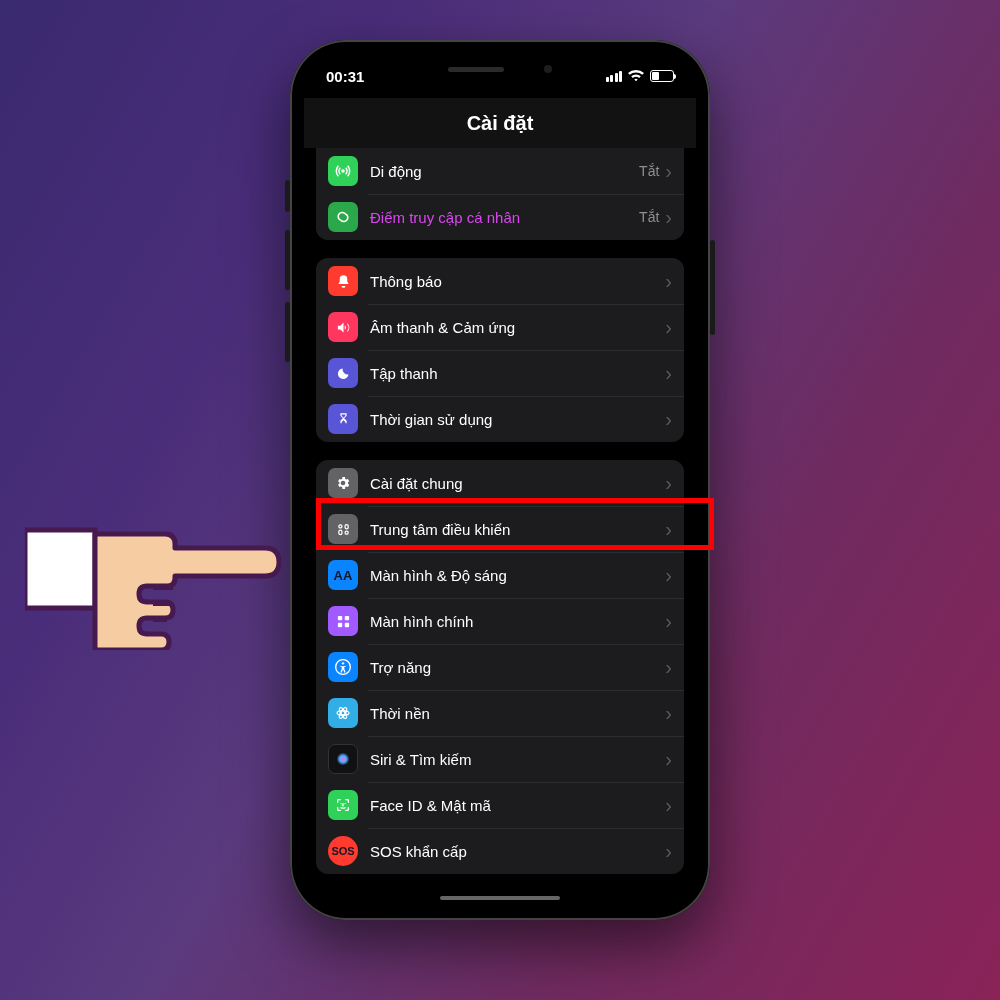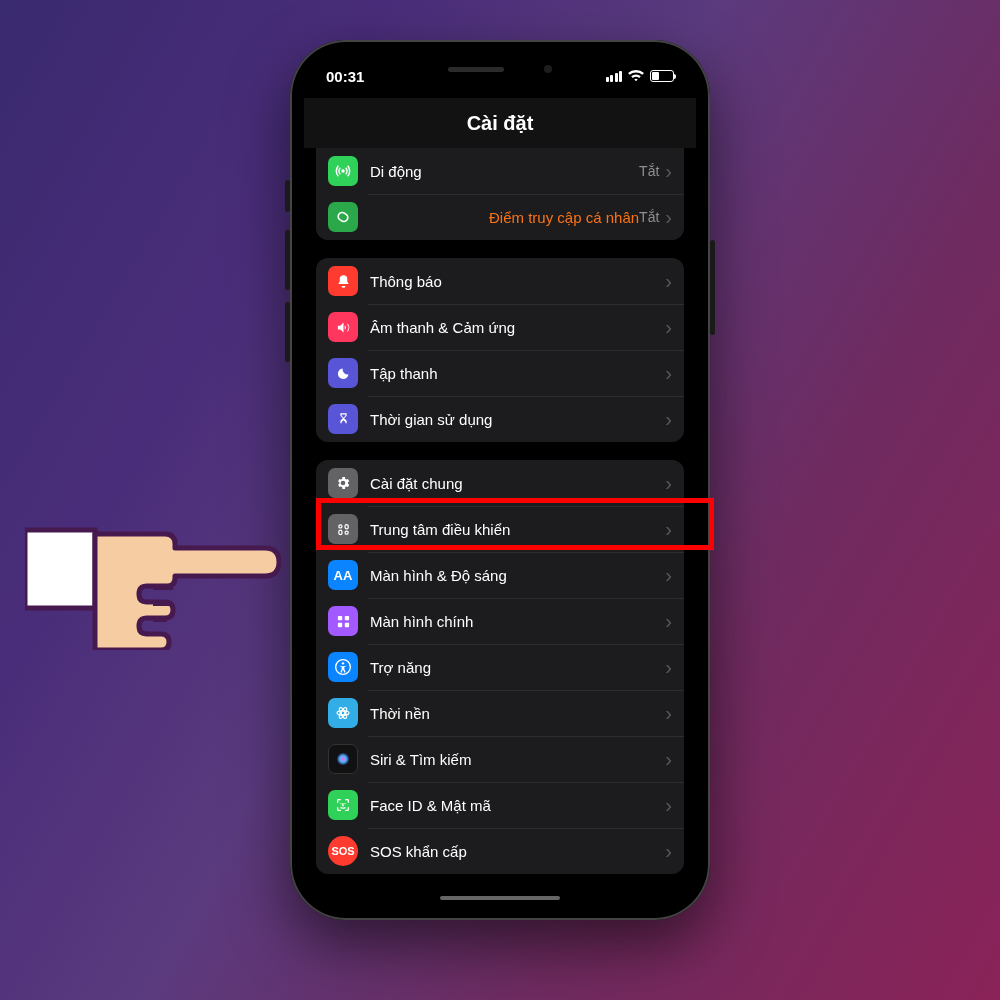--- a/index.html
+++ b/index.html
@@ -91,24 +91,24 @@
     color:#fff; font-size:15px;
   }
   .row + .row::before {
     content:""; position:absolute; top:0; left:52px; right:0; height:1px;
     background:rgba(255,255,255,0.08);
   }
   .icon {
     width:30px; height:30px; border-radius:7px;
     margin-right:12px; flex-shrink:0;
     display:flex; align-items:center; justify-content:center;
-    color:#ffffff; font-size:14px; font-weight:700;
+    color:#0f172a; font-size:14px; font-weight:700;
   }
   .label { flex:1; white-space:nowrap; overflow:hidden; text-overflow:ellipsis; }
-  .label.dim { color:#f97316;text-align:right; }
+  .label.dim { color:#d946ef; }
   .value { color:#8e8e93; font-size:14px; margin-right:6px; }
   .chev  { color:#5a5a5e; font-size:20px; line-height:1; }
 
   
   .c-green  { background:#30d158; }
   .c-green2 { background:#2aa84a; }
   .c-red    { background:#ff3b30; }
   .c-pink   { background:#ff375f; }
   .c-indigo { background:#5856d6; }
   .c-gray   { background:#636366; }

